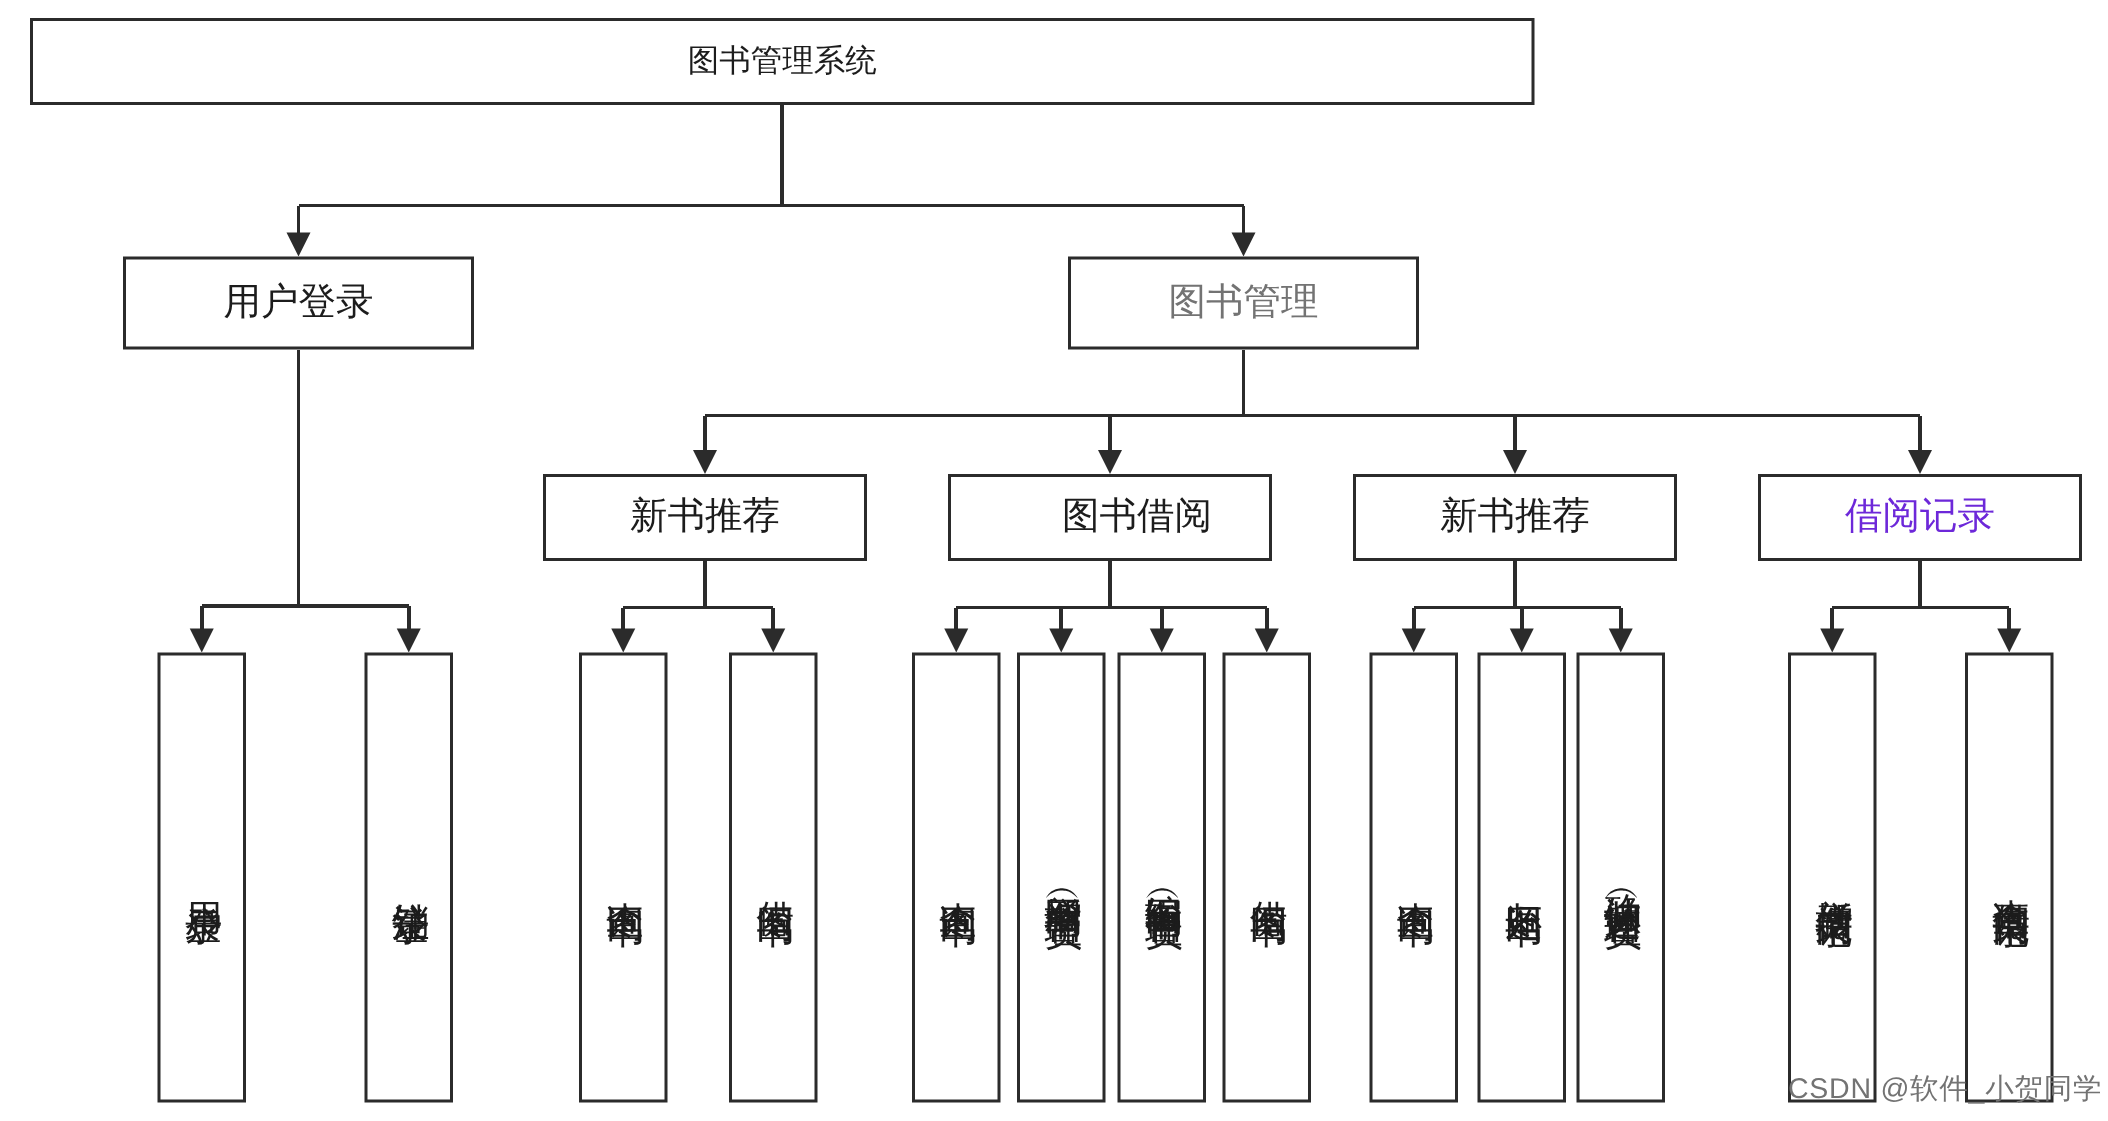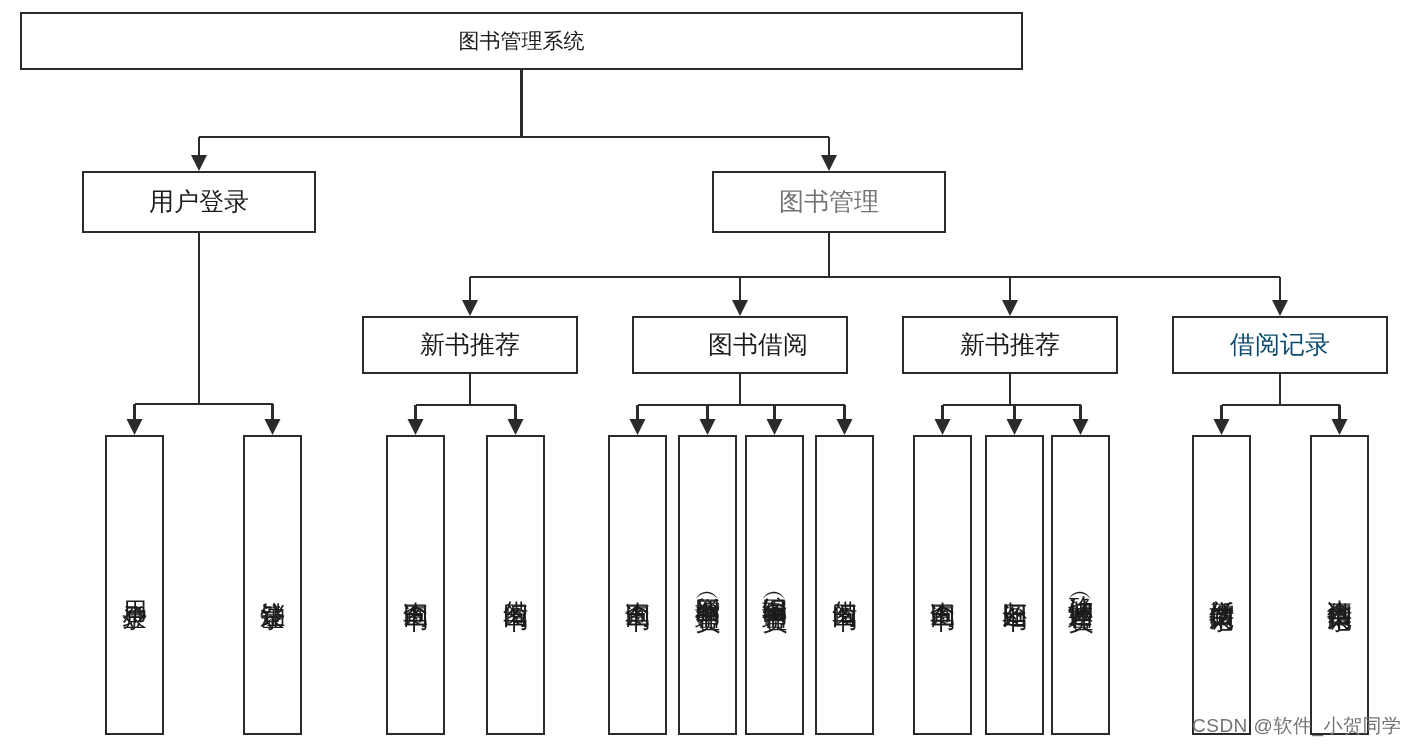--- a/index.html
+++ b/index.html
@@ -130,21 +130,21 @@
       </div>
       <div class="node level2 horizontal" style="left: 362px; top: 316px; width: 216px; height: 58px; border-color: rgb(43, 43, 43); background: rgb(255, 255, 255); color: rgb(28, 28, 28);">
         <span class="node-label">新书推荐</span>
       </div>
       <div class="node level2 horizontal" style="left: 632px; top: 316px; width: 216px; height: 58px; border-color: rgb(43, 43, 43); background: rgb(255, 255, 255); color: rgb(28, 28, 28); padding-left: 36px;">
         <span class="node-label">图书借阅</span>
       </div>
       <div class="node level2 horizontal" style="left: 902px; top: 316px; width: 216px; height: 58px; border-color: rgb(43, 43, 43); background: rgb(255, 255, 255); color: rgb(28, 28, 28);">
         <span class="node-label">新书推荐</span>
       </div>
-      <div class="node level2 horizontal" style="left: 1172px; top: 316px; width: 216px; height: 58px; border-color: rgb(43, 43, 43); background: rgb(255, 255, 255); color: #0c4a6e;">
+      <div class="node level2 horizontal" style="left: 1172px; top: 316px; width: 216px; height: 58px; border-color: rgb(43, 43, 43); background: rgb(255, 255, 255); color: #6d28d9;">
         <span class="node-label">借阅记录</span>
       </div>
       <div class="node leaf vertical" style="left: 105px; top: 435px; width: 59px; height: 300px; border-color: rgb(43, 43, 43); background: rgb(255, 255, 255); color: rgb(28, 28, 28);">
         <span class="node-label">用户登录</span>
       </div>
       <div class="node leaf vertical" style="left: 243px; top: 435px; width: 59px; height: 300px; border-color: rgb(43, 43, 43); background: rgb(255, 255, 255); color: rgb(28, 28, 28);">
         <span class="node-label">注销登录</span>
       </div>
       <div class="node leaf vertical" style="left: 386px; top: 435px; width: 59px; height: 300px; border-color: rgb(43, 43, 43); background: rgb(255, 255, 255); color: rgb(28, 28, 28);">
         <span class="node-label">查询图书</span>

